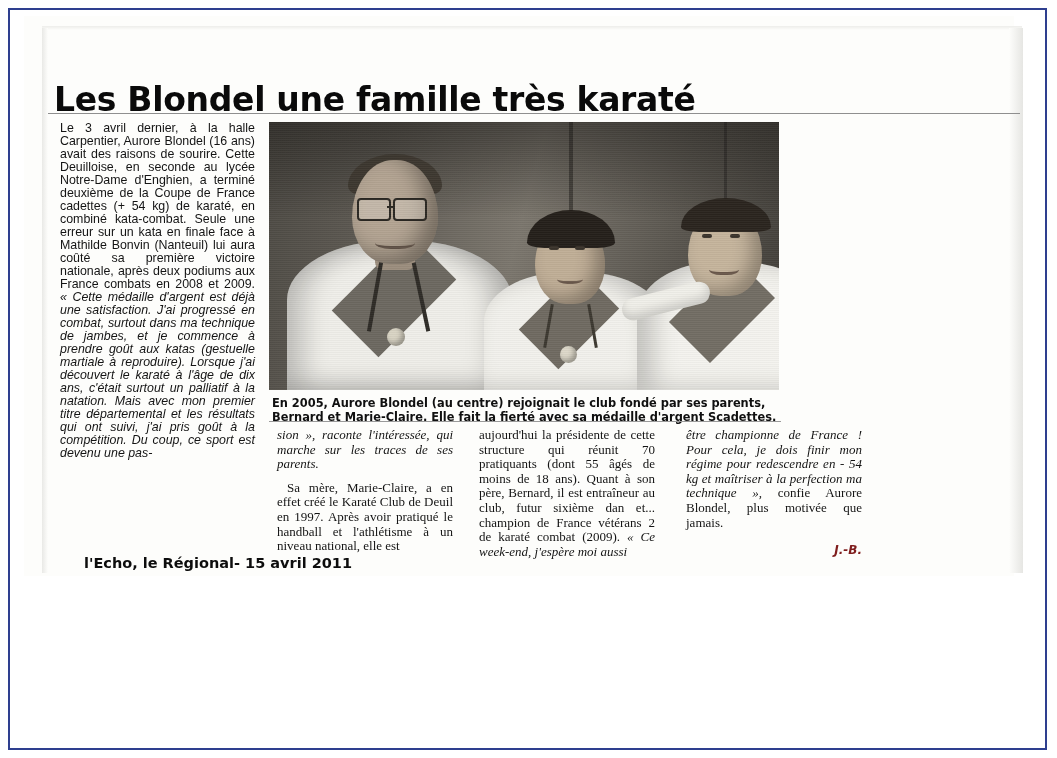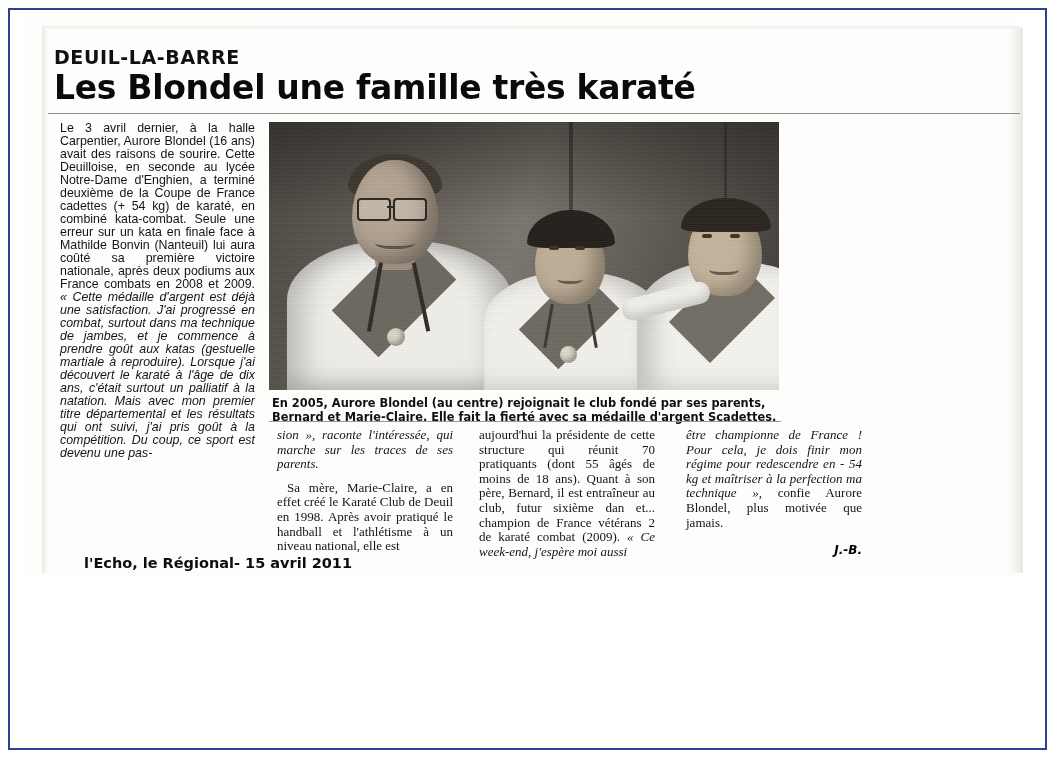--- a/index.html
+++ b/index.html
@@ -70,21 +70,21 @@
     font-family: "DejaVu Sans", sans-serif;
     font-weight: bold;
     font-size: 19px;
     letter-spacing: 0.6px;
     color: #111;
   }
 
   .headline {
     position: absolute;
     left: 30px;
-    top: 52px;
+    top: 64px;
     font-family: "DejaVu Sans", sans-serif;
     font-weight: bold;
     font-size: 33px;
     letter-spacing: -0.3px;
     color: #0a0a0a;
     white-space: nowrap;
   }
 
   .rule-top {
     position: absolute;
@@ -485,21 +485,21 @@
   .signature {
     position: absolute;
     left: 662px;
     top: 527px;
     width: 176px;
     text-align: right;
     font-family: "DejaVu Sans", sans-serif;
     font-weight: bold;
     font-style: italic;
     font-size: 12px;
-    color: #000000;
+    color: #7f1d1d;
   }
 
   .source-line {
     position: absolute;
     left: 74px;
     top: 545px;
     font-family: "DejaVu Sans", sans-serif;
     font-weight: bold;
     font-size: 14.5px;
     color: #0d0d0d;
@@ -508,21 +508,20 @@
 </head>
 <body>
 
 <div class="scan-frame">
 
   <div class="clipping">
     <div class="paper-edge-top"></div>
     <div class="paper-edge-left"></div>
     <div class="paper-edge-right"></div>
 
-    <div class="kicker">DEUIL-LA-BARRE</div>
     <div class="headline">Les Blondel une famille très karaté</div>
     <div class="rule-top"></div>
 
     <div class="col-lead">
       <span>Le 3 avril dernier, à la halle Carpentier, Aurore Blondel (16 ans) avait des raisons de sourire. Cette Deuilloise, en seconde au lycée Notre-Dame d'Enghien, a terminé deuxième de la Coupe de France cadettes (+ 54 kg) de karaté, en combiné kata-combat. Seule une erreur sur un kata en finale face à Mathilde Bonvin (Nanteuil) lui aura coûté sa première victoire nationale, après deux podiums aux France combats en 2008 et 2009.</span>
       <span class="ital">« Cette médaille d'argent est déjà une satisfaction. J'ai progressé en combat, surtout dans ma technique de jambes, et je commence à prendre goût aux katas (gestuelle martiale à reproduire). Lorsque j'ai découvert le karaté à l'âge de dix ans, c'était surtout un palliatif à la natation. Mais avec mon premier titre départemental et les résultats qui ont suivi, j'ai pris goût à la compétition. Du coup, ce sport est devenu une pas-</span>
     </div>
 
     <div class="photo">
       <div class="wall"></div>
@@ -568,21 +567,21 @@
       <div class="p3-arm"></div>
 
       <div class="photo-grain"></div>
     </div>
 
     <div class="caption">En 2005, Aurore Blondel (au centre) rejoignait le club fondé par ses parents, Bernard et Marie-Claire. Elle fait la fierté avec sa médaille d'argent Scadettes.</div>
     <div class="caption-rule"></div>
 
     <div class="col col2">
       <p class="noindent"><span class="ital">sion », raconte l'intéressée, qui marche sur les traces de ses parents.</span></p>
-      <p><span>Sa mère, Marie-Claire, a en effet créé le Karaté Club de Deuil en 1998. Après avoir pratiqué le handball et l'athlétisme à un niveau national, elle est</span></p>
+      <p><span>Sa mère, Marie-Claire, a en effet créé le Karaté Club de Deuil en 1997. Après avoir pratiqué le handball et l'athlétisme à un niveau national, elle est</span></p>
     </div>
 
     <div class="col col3">
       <p class="noindent"><span>aujourd'hui la présidente de cette structure qui réunit 70 pratiquants (dont 55 âgés de moins de 18 ans). Quant à son père, Bernard, il est entraîneur au club, futur sixième dan et... champion de France vétérans 2 de karaté combat (2009).</span>
         <span class="ital">« Ce week-end, j'espère moi aussi</span></p>
     </div>
 
     <div class="col col4">
       <p class="noindent"><span class="ital">être championne de France ! Pour cela, je dois finir mon régime pour redescendre en - 54 kg et maîtriser à la perfection ma technique »,</span><span> confie Aurore Blondel, plus motivée que jamais.</span></p>
     </div>

